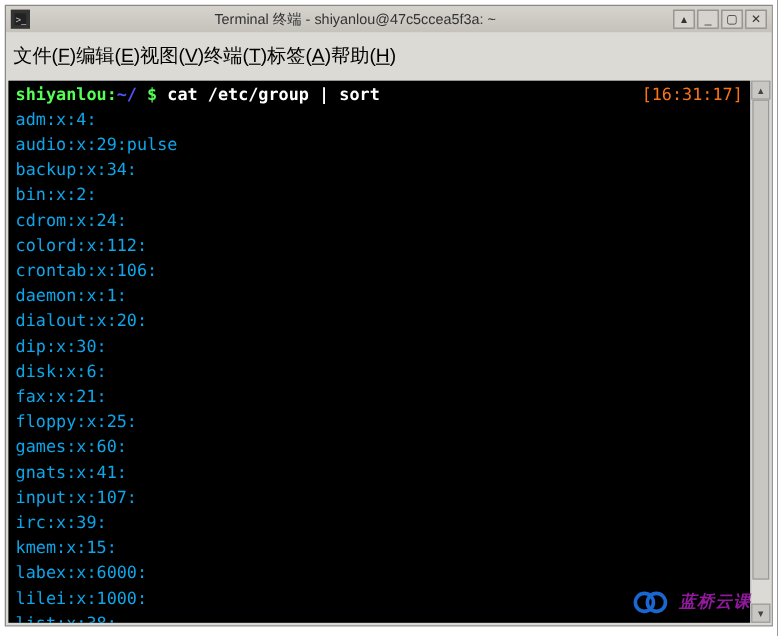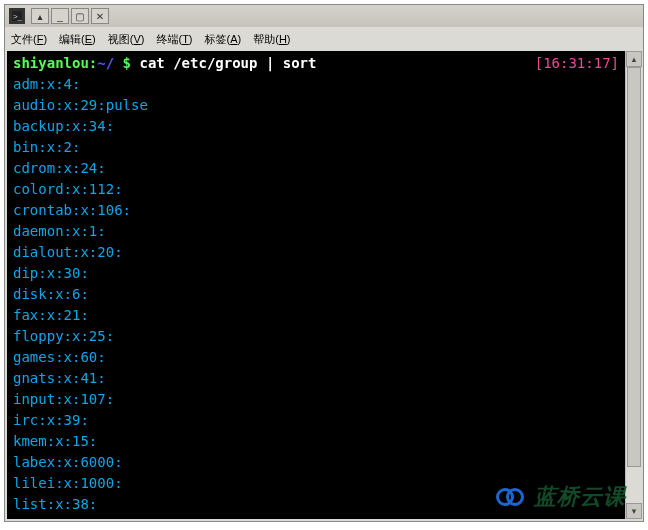--- a/index.html
+++ b/index.html
@@ -41,23 +41,23 @@
       width: 18px; height: 16px;
       border: 1px solid #888; background: #d6d3cc;
       display: flex; align-items: center; justify-content: center;
       font-size: 10px; color: #333;
       cursor: pointer;
     }
     .menubar {
       display: flex;
       background: #dcdad5;
       padding: 2px 6px;
-      gap: 12px;
-      font-size: 11px;
-      height: 24px;
+      gap: 0;
+      font-size: 16px;
+      height: 40px;
       align-items: center;
     }
     .menu-item { color: #000; cursor: pointer; }
     .menu-item u { text-decoration: underline; }
     .term-area {
       flex: 1;
       display: flex;
       background: #dcdad5;
       padding: 0 2px 2px 2px;
       overflow: hidden;
@@ -70,21 +70,21 @@
       font-size: 14px;
       line-height: 21px;
       padding: 2px 6px;
       overflow: hidden;
       white-space: pre;
     }
     .prompt-line { display: flex; }
     .prompt-user { color: #55ff55; font-weight: bold; }
     .prompt-path { color: #5555ff; font-weight: bold; }
     .prompt-command { color: #fff; flex: 1; font-weight: bold; }
-    .clock { color: #ec4899; }
+    .clock { color: #f97316; }
     .out { color: #0ea5e9; }
     .scrollbar {
       width: 16px;
       background: #dcdad5;
       border-left: 1px solid #bbb;
       position: relative;
     }
     .scroll-up, .scroll-down {
       position: absolute; left: 0; width: 16px; height: 16px;
       background: #c9c7c1; border: 1px solid #999;
@@ -96,22 +96,22 @@
     .scroll-thumb {
       position: absolute; left: 1px; width: 14px;
       top: 16px; height: 400px;
       background: #c9c7c1; border: 1px solid #999;
     }
     .watermark {
       position: absolute;
       right: 22px; bottom: 18px;
       display: flex; align-items: center;
       gap: 6px;
-      color: #14532d;
-      font-size: 22px; font-weight: 600;
+      color: #a21caf;
+      font-size: 14px; font-weight: 600;
       font-style: italic;
       opacity: 0.9;
       letter-spacing: 1px;
     }
     .watermark .logo {
       width: 32px; height: 20px; position: relative;
     }
     .watermark .logo .c1, .watermark .logo .c2 {
       position: absolute; width: 18px; height: 18px;
       border: 3px solid #1e73e8; border-radius: 50%;
@@ -124,20 +124,21 @@
 <body>
 
 <div class="window">
   <div class="titlebar">
     <div class="app-icon">
       <svg viewBox="0 0 10 10">
           <rect x="0" y="0" width="10" height="10" fill="#222"></rect>
           <text x="1" y="8" font-size="8" fill="#ccc">&gt;_</text>
         </svg>
     </div>
+    <div class="title">Terminal 终端 - shiyanlou@47c5ccea5f3a: ~</div>
     <div class="win-controls">
       <div class="win-btn">▴</div>
       <div class="win-btn">_</div>
       <div class="win-btn">▢</div>
       <div class="win-btn">✕</div>
     </div>
   </div>
   <div class="menubar">
     <span class="menu-item">文件(<u>F</u>)</span>
     <span class="menu-item">编辑(<u>E</u>)</span>

